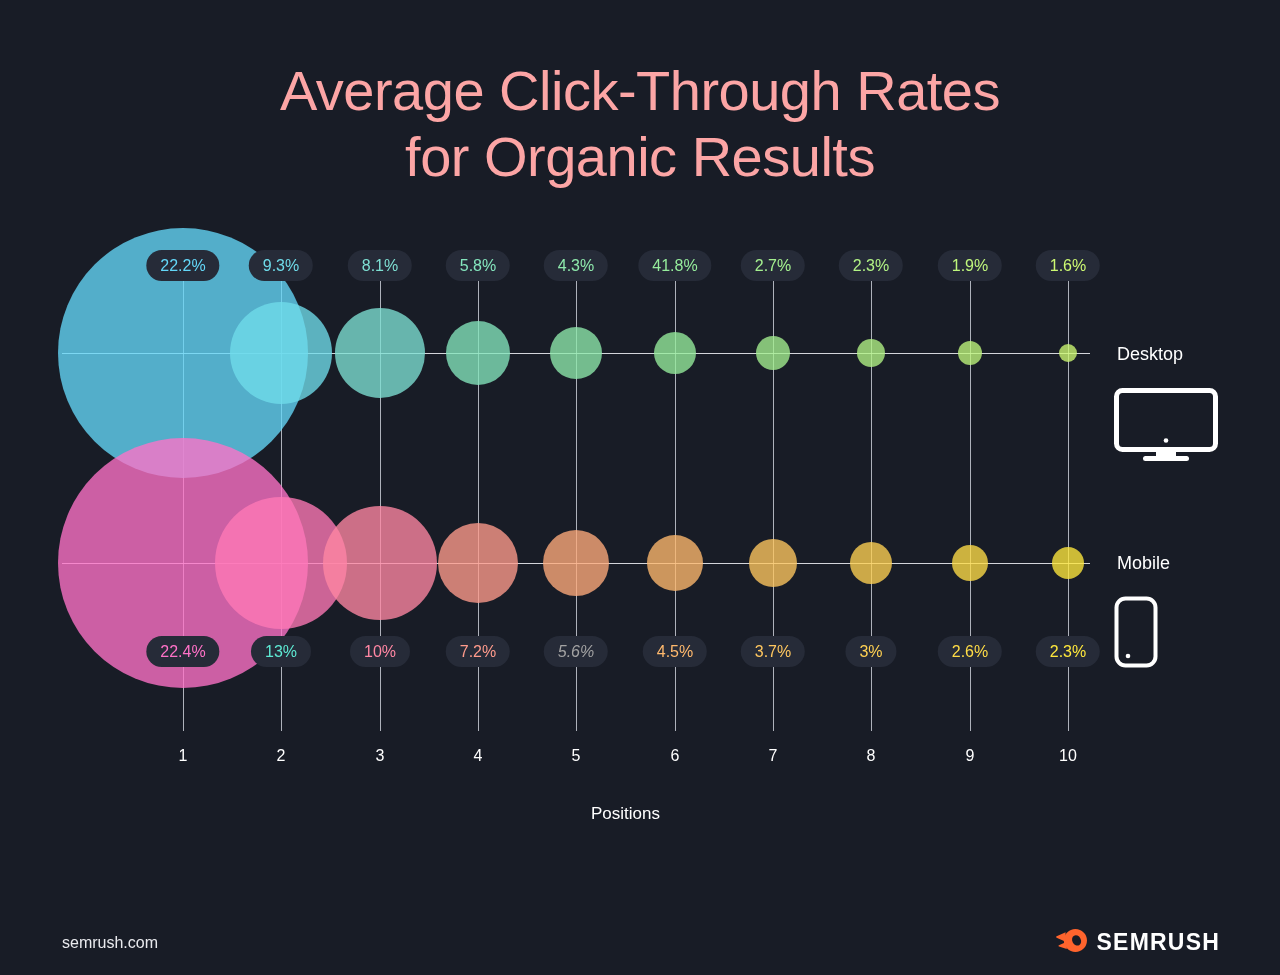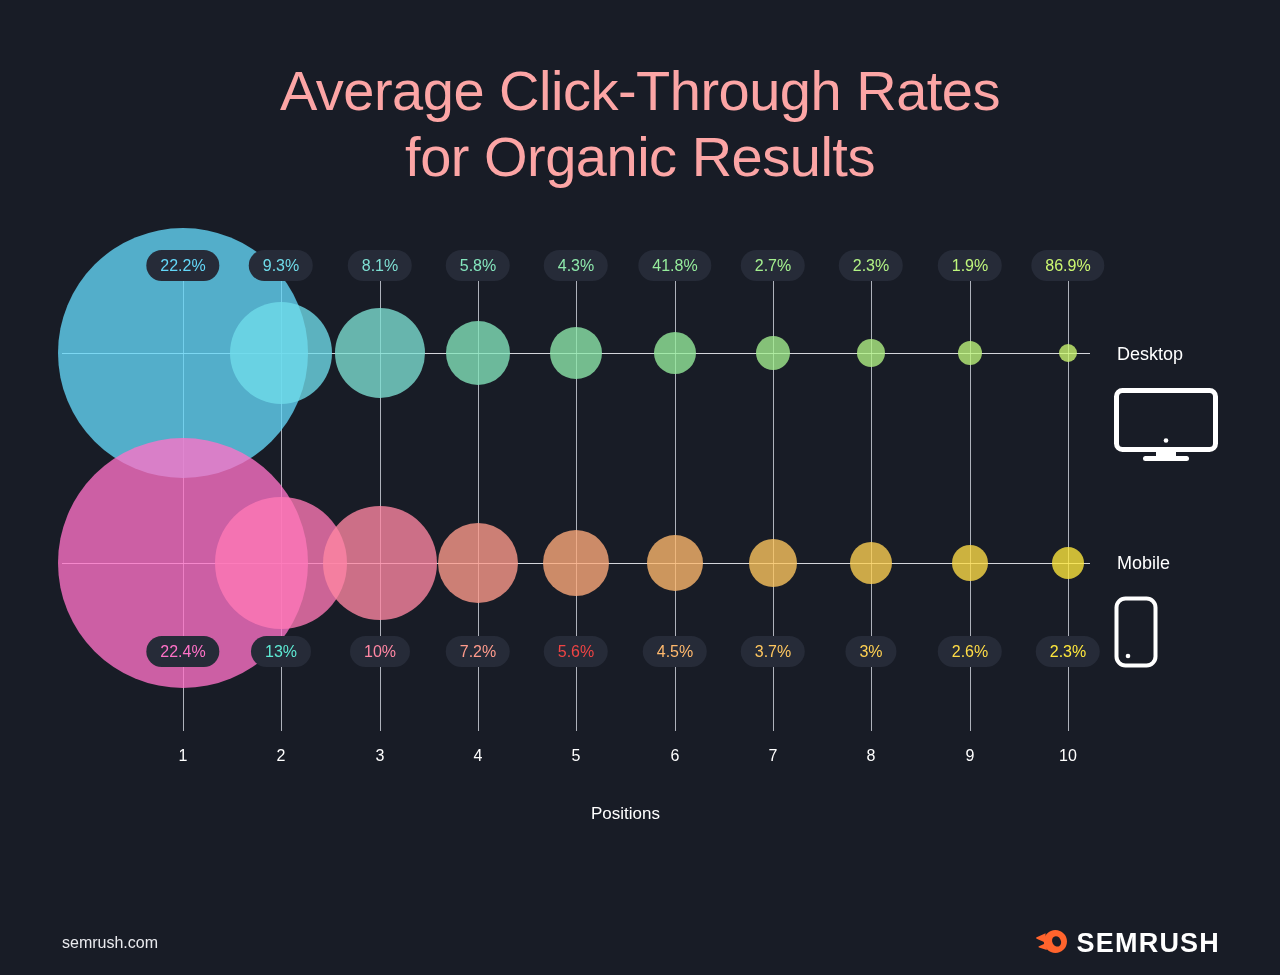--- a/index.html
+++ b/index.html
@@ -133,21 +133,21 @@
   }
   .logo {
     position: absolute;
     right: 60px;
     top: 928px;
     display: flex;
     align-items: center;
     gap: 9px;
   }
   .logo-word {
-    font-size: 27px;
+    font-size: 23px;
     font-weight: bold;
     letter-spacing: 1.2px;
     color: #ffffff;
   }
 </style>
 </head>
 <body>
 
 <div id="infographic">
 
@@ -198,26 +198,26 @@
     <div class="bubble-layer" id="label-layer">
         <div class="pill" style="left: 183px; top: 250px; color: rgb(100, 215, 248);">22.2%</div>
         <div class="pill" style="left: 281px; top: 250px; color: rgb(111, 220, 234); text-align: right;">9.3%</div>
         <div class="pill" style="left: 380px; top: 250px; color: rgb(126, 224, 211);">8.1%</div>
         <div class="pill" style="left: 478px; top: 250px; color: rgb(132, 229, 189);">5.8%</div>
         <div class="pill" style="left: 576px; top: 250px; color: rgb(142, 233, 172);">4.3%</div>
         <div class="pill" style="left: 675px; top: 250px; color: rgb(150, 237, 156);">41.8%</div>
         <div class="pill" style="left: 773px; top: 250px; color: rgb(164, 240, 143);">2.7%</div>
         <div class="pill" style="left: 871px; top: 250px; color: rgb(178, 243, 133);">2.3%</div>
         <div class="pill" style="left: 970px; top: 250px; color: rgb(191, 246, 124);">1.9%</div>
-        <div class="pill" style="left: 1068px; top: 250px; color: rgb(205, 249, 114);">86.9%</div>
+        <div class="pill" style="left: 1068px; top: 250px; color: rgb(205, 249, 114);">1.6%</div>
         <div class="pill" style="left: 183px; top: 636px; color: rgb(255, 114, 200);">22.4%</div>
         <div class="pill" style="left: 281px; top: 636px; color: #5eead4;">13%</div>
         <div class="pill" style="left: 380px; top: 636px; color: rgb(255, 135, 163);">10%</div>
         <div class="pill" style="left: 478px; top: 636px; color: rgb(255, 155, 140);">7.2%</div>
-        <div class="pill" style="left: 576px; top: 636px; color: #ef4444;">5.6%</div>
+        <div class="pill" style="left: 576px; top: 636px; color: #a3a3a3; font-style: italic;">5.6%</div>
         <div class="pill" style="left: 675px; top: 636px; color: rgb(255, 185, 109);">4.5%</div>
         <div class="pill" style="left: 773px; top: 636px; color: rgb(255, 199, 95);">3.7%</div>
         <div class="pill" style="left: 871px; top: 636px; color: rgb(255, 209, 82);">3%</div>
         <div class="pill" style="left: 970px; top: 636px; color: rgb(255, 220, 70);">2.6%</div>
         <div class="pill" style="left: 1068px; top: 636px; color: rgb(255, 232, 60);">2.3%</div>
       </div>
     <div class="bubble-layer" id="axis-layer">
         <div class="axis-tick-label" style="left: 183px; top: 747px;">1</div>
         <div class="axis-tick-label" style="left: 281px; top: 747px;">2</div>
         <div class="axis-tick-label" style="left: 380px; top: 747px;">3</div>

